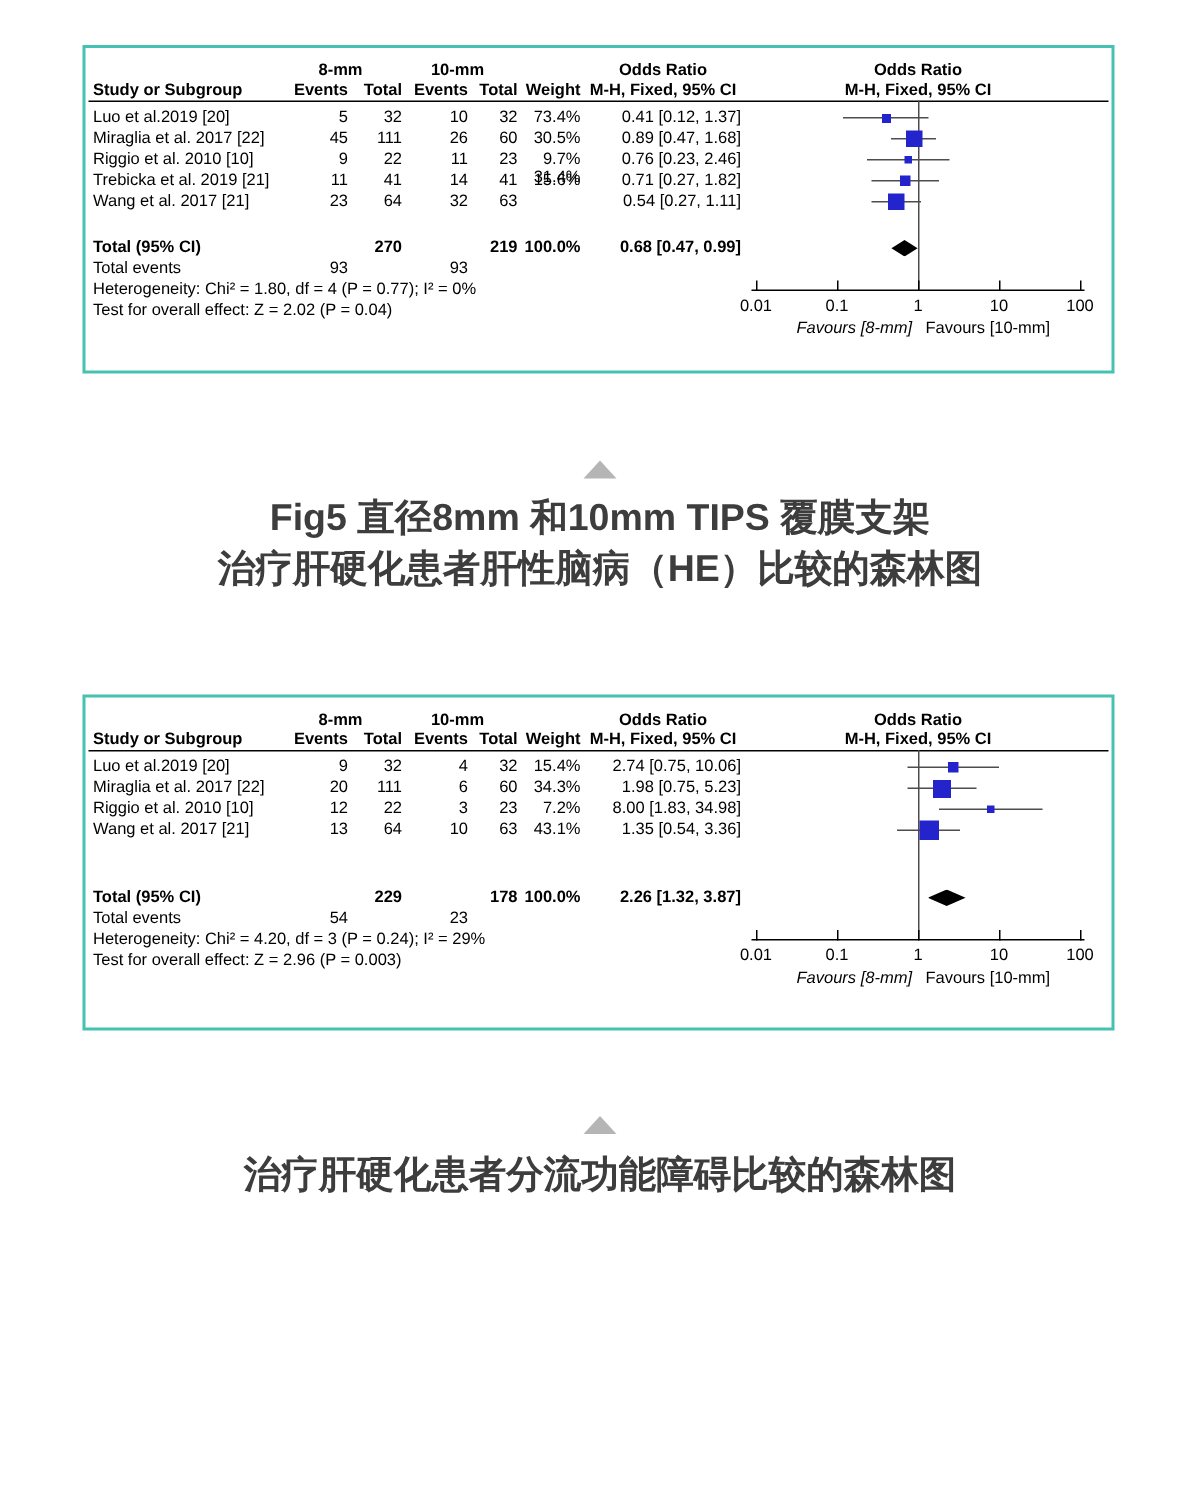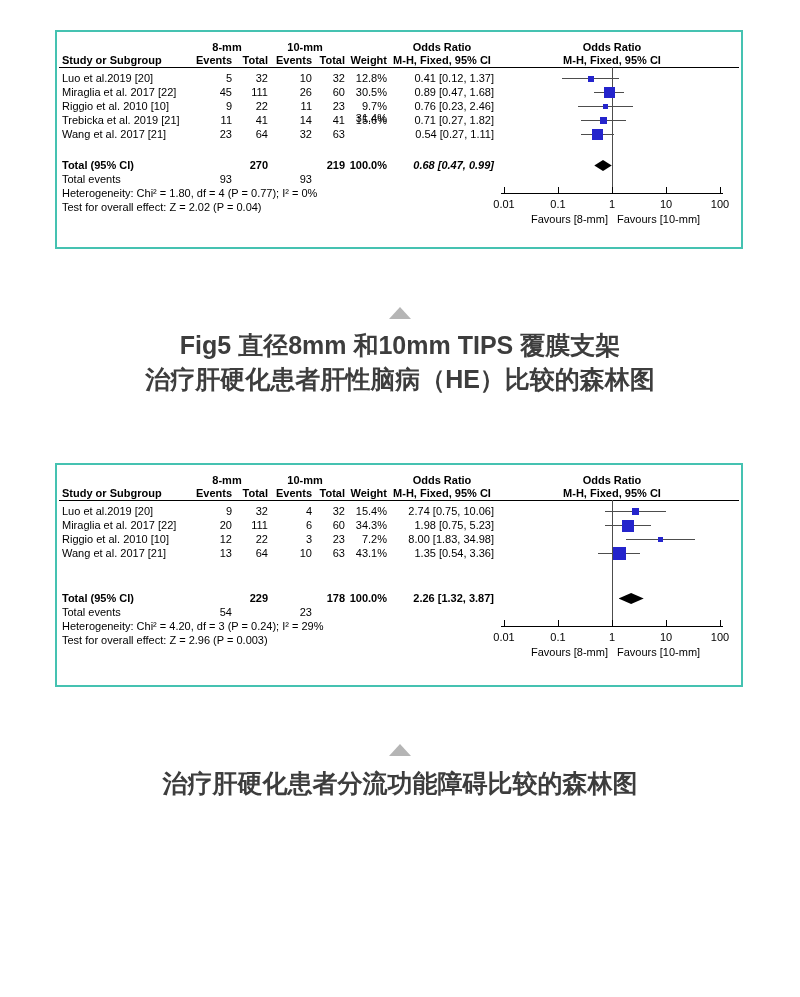--- a/index.html
+++ b/index.html
@@ -3,21 +3,21 @@
 <meta charset="utf-8">
 <style>
   html,body{margin:0;padding:0;background:#ffffff;}
   .canvas{position:relative;width:800px;height:997px;background:#ffffff;overflow:hidden;
           font-family:"Liberation Sans",sans-serif;}
   .forest-box{position:absolute;left:55px;width:684px;background:#ffffff;
               border:2px solid #45c2b1;}
   .abs{position:absolute;font-size:11px;line-height:12px;white-space:nowrap;color:#000;}
   .b{font-weight:bold;}
   .ctr{text-align:center;}
-  .rt{text-align:right;}
+  .rt{text-align:right;font-style:italic;}
   .underline-rule{position:absolute;left:2px;right:2px;height:1px;background:#000;}
   .vline{position:absolute;width:1px;background:#4d4d4d;}
   .ci-line{position:absolute;height:1px;background:#4d4d4d;}
   .or-marker{position:absolute;background:#2424cc;}
   .diamond{position:absolute;background:#000;
            clip-path:polygon(0 50%,50% 0,100% 50%,50% 100%);}
   .axis-line{position:absolute;height:1px;background:#000;}
   .axis-tick{position:absolute;width:1px;height:7px;background:#000;}
   .caption{position:absolute;left:0;width:800px;text-align:center;color:#3d3d3d;
            font-size:25px;font-weight:600;}
@@ -43,21 +43,21 @@
       <div class="abs b" style="right: 354px; top: 22px;">Weight</div>
       <div class="abs b ctr" style="left: 325px; width: 120px; top: 22px;">M-H, Fixed, 95% CI</div>
       <div class="abs b ctr" style="left: 475px; width: 160px; top: 22px;">M-H, Fixed, 95% CI</div>
       <div class="abs underline-rule" style="top: 35px;"></div>
       <div class="abs vline" style="left: 555px; top: 35px; height: 126px;"></div>
       <div class="abs " style="left: 5px; top: 40px;">Luo et al.2019 [20]</div>
       <div class="abs " style="right: 509px; top: 40px;">5</div>
       <div class="abs " style="right: 473px; top: 40px;">32</div>
       <div class="abs " style="right: 429px; top: 40px;">10</div>
       <div class="abs " style="right: 396px; top: 40px;">32</div>
-      <div class="abs " style="right: 354px; top: 40px;">12.8%</div>
+      <div class="abs " style="right: 354px; top: 40px;">73.4%</div>
       <div class="abs " style="right: 247px; top: 40px;">0.41 [0.12, 1.37]</div>
       <div class="abs ci-line" style="left: 505.276px; top: 46px; width: 57.1071px;"></div>
       <div class="abs or-marker" style="left: 531.09px; top: 43.5px; width: 6px; height: 6px;"></div>
       <div class="abs " style="left: 5px; top: 54px;">Miraglia et al. 2017 [22]</div>
       <div class="abs " style="right: 509px; top: 54px;">45</div>
       <div class="abs " style="right: 473px; top: 54px;">111</div>
       <div class="abs " style="right: 429px; top: 54px;">26</div>
       <div class="abs " style="right: 396px; top: 54px;">60</div>
       <div class="abs " style="right: 354px; top: 54px;">30.5%</div>
       <div class="abs " style="right: 247px; top: 54px;">0.89 [0.47, 1.68]</div>
@@ -87,21 +87,21 @@
       <div class="abs " style="right: 429px; top: 96px;">32</div>
       <div class="abs " style="right: 396px; top: 96px;">63</div>
       <div class="abs " style="right: 354px; top: 80px;">31.4%</div>
       <div class="abs " style="right: 247px; top: 96px;">0.54 [0.27, 1.11]</div>
       <div class="abs ci-line" style="left: 524.294px; top: 102px; width: 33.1538px;"></div>
       <div class="abs or-marker" style="left: 535.049px; top: 97px; width: 11px; height: 11px;"></div>
       <div class="abs b" style="left: 5px; top: 127px;">Total (95% CI)</div>
       <div class="abs b" style="right: 473px; top: 127px;">270</div>
       <div class="abs b" style="right: 396px; top: 127px;">219</div>
       <div class="abs b" style="right: 354px; top: 127px;">100.0%</div>
-      <div class="abs b" style="right: 247px; top: 127px; font-style: italic;">0.68 [0.47, 0.99]</div>
+      <div class="abs b" style="right: 247px; top: 127px;">0.68 [0.47, 0.99]</div>
       <div class="abs diamond" style="left: 537.293px; top: 128px; width: 17.471px; height: 11px;"></div>
       <div class="abs " style="left: 5px; top: 141px;">Total events</div>
       <div class="abs " style="right: 509px; top: 141px;">93</div>
       <div class="abs " style="right: 429px; top: 141px;">93</div>
       <div class="abs " style="left: 5px; top: 155px;">Heterogeneity: Chi² = 1.80, df = 4 (P = 0.77); I² = 0%</div>
       <div class="abs " style="left: 5px; top: 169px;">Test for overall effect: Z = 2.02 (P = 0.04)</div>
       <div class="abs axis-line" style="left: 444px; top: 161px; width: 222px;"></div>
       <div class="abs axis-tick" style="left: 447px; top: 155px;"></div>
       <div class="abs ctr" style="left: 427px; width: 40px; top: 166px;">0.01</div>
       <div class="abs axis-tick" style="left: 501px; top: 155px;"></div>

